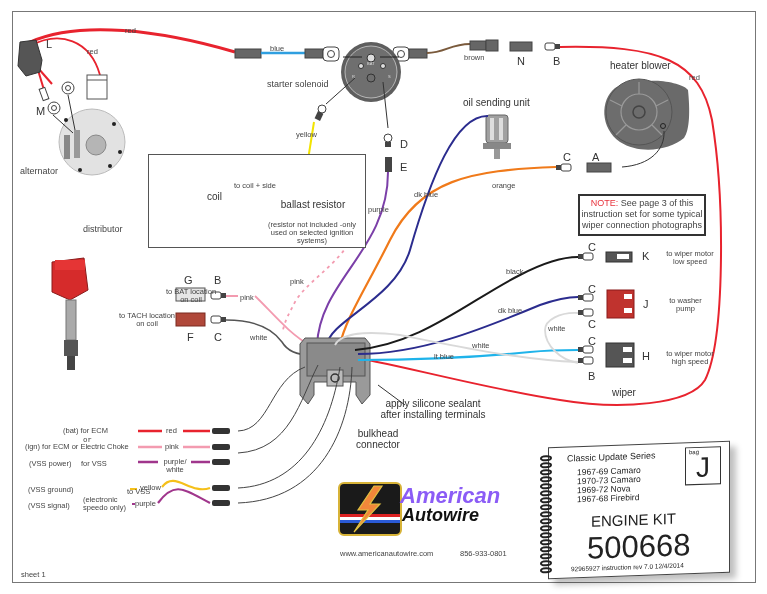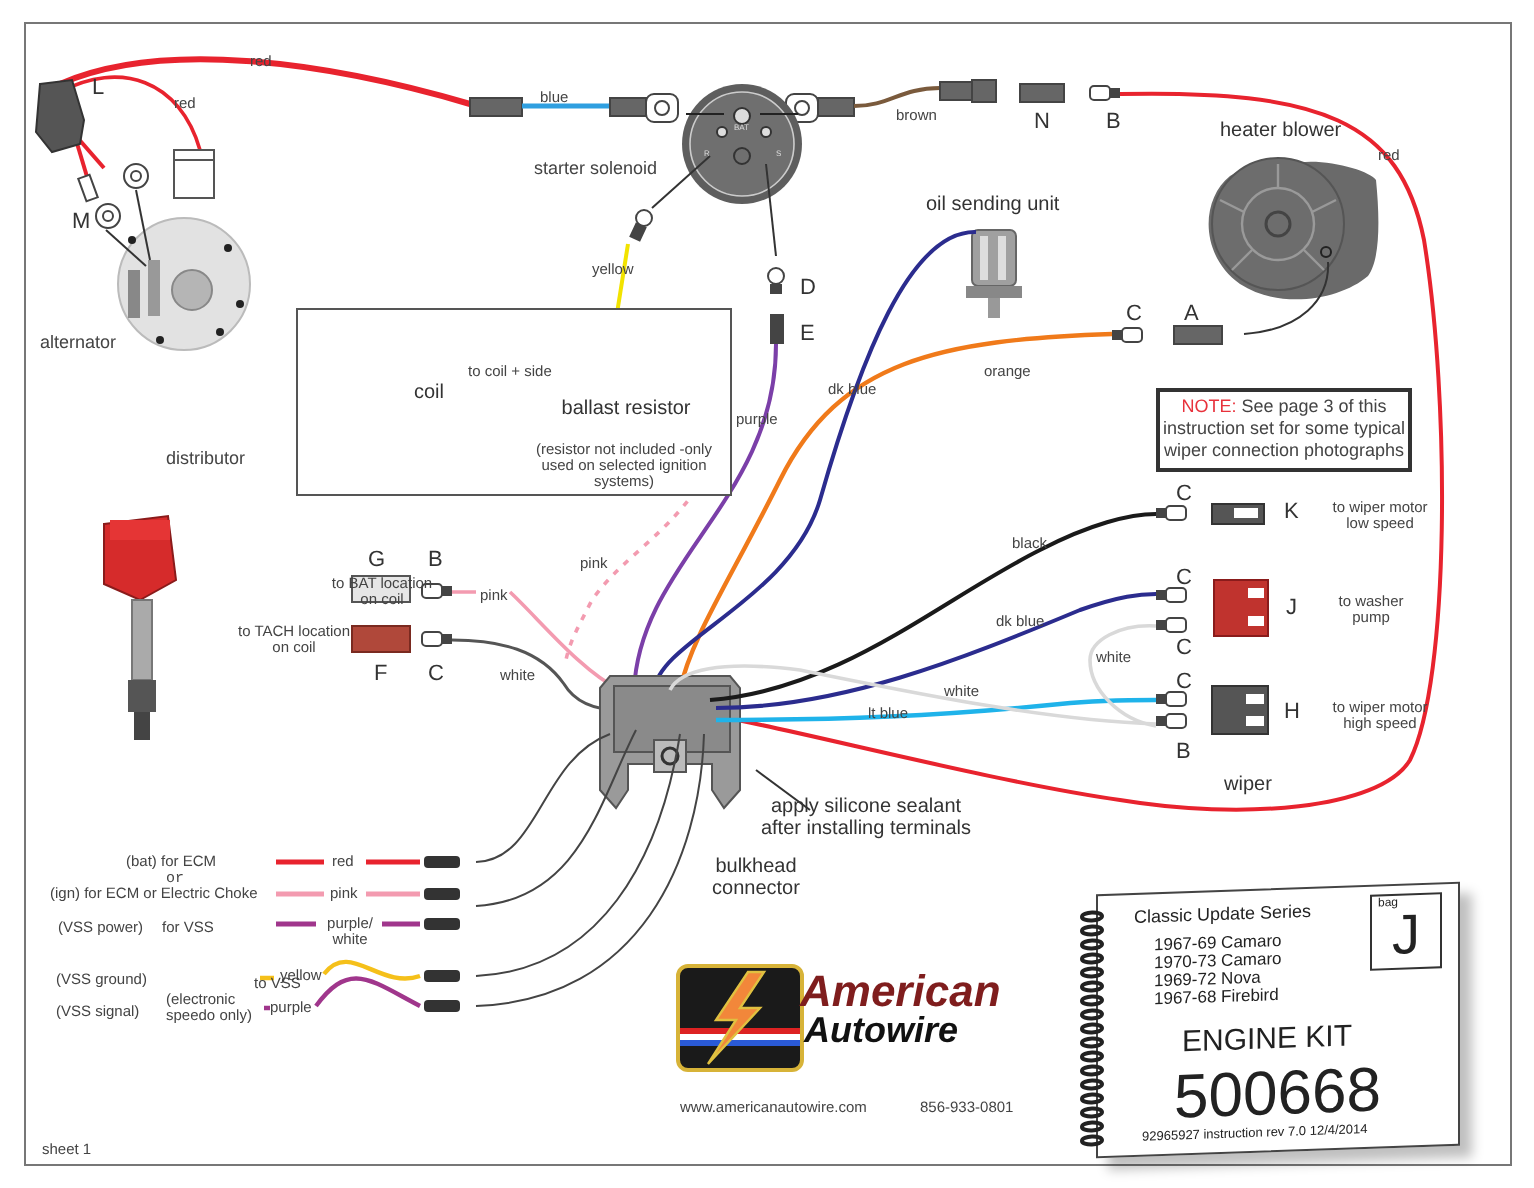--- a/index.html
+++ b/index.html
@@ -238,21 +238,21 @@
   <path d="M238 503 C 320 500, 350 430, 352 367" stroke="#444" stroke-width="1" fill="none"></path>
 </svg>
 
 <div class="lbl lbl-sm" style="left:125px;top:27px;">red</div>
 <div class="lbl lbl-sm" style="left:87px;top:48px;">red</div>
 <div class="lbl lbl-letter" style="left:46px;top:38px;">L</div>
 <div class="lbl lbl-letter" style="left:36px;top:105px;">M</div>
 <div class="lbl" style="left:20px;top:167px;">alternator</div>
 <div class="lbl lbl-sm" style="left:270px;top:45px;">blue</div>
 <div class="lbl" style="left:267px;top:80px;">starter solenoid</div>
-<div class="lbl lbl-sm" style="left:432px;top:54px;padding-left:16px;">brown</div>
+<div class="lbl lbl-sm" style="left:448px;top:54px;padding-left:16px;">brown</div>
 <div class="lbl lbl-letter" style="left:517px;top:55px;">N</div>
 <div class="lbl lbl-letter" style="left:553px;top:55px;">B</div>
 <div class="lbl lbl-md" style="left:610px;top:60px;">heater blower</div>
 <div class="lbl lbl-sm" style="left:689px;top:74px;">red</div>
 <div class="lbl lbl-md" style="left:463px;top:97px;">oil sending unit</div>
 <div class="lbl lbl-sm" style="left:296px;top:131px;">yellow</div>
 <div class="lbl lbl-letter" style="left:400px;top:138px;">D</div>
 <div class="lbl lbl-letter" style="left:400px;top:161px;">E</div>
 <div class="lbl lbl-letter" style="left:563px;top:151px;">C</div>
 <div class="lbl lbl-letter" style="left:592px;top:151px;">A</div>
@@ -321,21 +321,21 @@
 <div class="lbl lbl-sm" style="left:21px;top:571px;">sheet 1</div>
 
 <div id="logo">
   <div class="logo-stripe" style="top:30px;background:#d22;"></div>
   <div class="logo-stripe" style="top:33px;background:#fff;"></div>
   <div class="logo-stripe" style="top:36px;background:#2a5ad6;"></div>
   <svg width="60" height="50" style="position:absolute;left:0;top:0;">
     <path d="M34 2 L18 26 L28 26 L14 48 L40 20 L30 20 L42 2 Z" fill="#f2873a" stroke="#e0c040" stroke-width="1.2"></path>
   </svg>
 </div>
-<div class="lbl" style="left:400px;top:484px;font-size:22px;font-weight:bold;color:#7f1d1d;font-style:italic;">American</div>
+<div class="lbl" style="left:400px;top:484px;font-size:22px;font-weight:bold;color:#8b5cf6;font-style:italic;">American</div>
 <div class="lbl" style="left:402px;top:506px;font-size:18px;font-weight:bold;color:#111;font-style:italic;">Autowire</div>
 <div class="lbl lbl-sm" style="left:340px;top:550px;">www.americanautowire.com</div>
 <div class="lbl lbl-sm" style="left:460px;top:550px;">856-933-0801</div>
 
 <div id="booklet">
   <div id="booklet-page">
     <svg width="14" height="130" style="position:absolute;left:-10px;top:0;">
       <g stroke="#222" stroke-width="2" fill="none">
         <ellipse cx="7" cy="10" rx="5" ry="2"></ellipse>
           <ellipse cx="7" cy="17" rx="5" ry="2"></ellipse>

